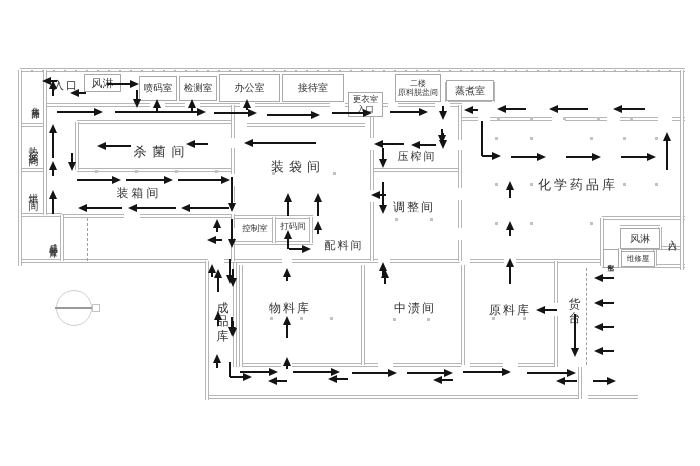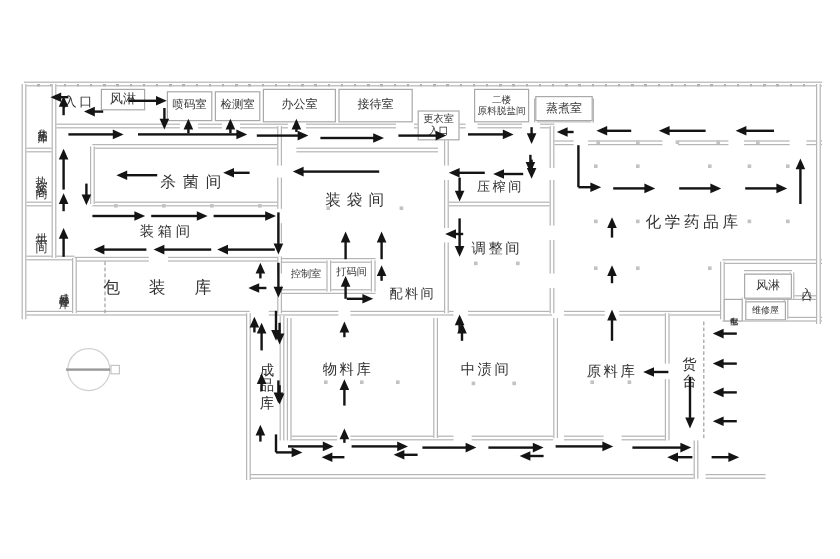--- a/index.html
+++ b/index.html
@@ -117,32 +117,31 @@
     <div class="roombox" style="left: 620px; top: 228px; width: 40px; height: 21px; font-size: 10px;">风淋</div>
     <div class="roombox v" style="left: 603px; top: 249px; width: 16px; height: 19px; font-size: 6.5px;">配电室</div>
     <div class="roombox" style="left: 621px; top: 251px; width: 34px; height: 16px; font-size: 7.5px;">维修屋</div>
     <div class="lbl" style="left: 66px; top: 85px; font-size: 11px; letter-spacing: 2px;">入口</div>
     <div class="lbl v" style="left: 34px; top: 103px; font-size: 8px; letter-spacing: 1px;">化学药品库</div>
     <div class="lbl v" style="left: 33px; top: 145px; font-size: 10px; letter-spacing: 3px;">热交换间</div>
     <div class="lbl v" style="left: 33px; top: 191px; font-size: 10px; letter-spacing: 4px;">烘干间</div>
     <div class="lbl v" style="left: 54px; top: 240px; font-size: 8.5px; letter-spacing: 1px;">成品暂存库</div>
     <div class="lbl" style="left: 162px; top: 152px; font-size: 13px; letter-spacing: 6px;">杀菌间</div>
     <div class="lbl" style="left: 139px; top: 193px; font-size: 12px; letter-spacing: 3px;">装箱间</div>
-    <div class="lbl" style="left: 143px; top: 240px; font-size: 14px; letter-spacing: 24px;">包装库</div>
     <div class="lbl" style="left: 298px; top: 167px; font-size: 13px; letter-spacing: 5px;">装袋间</div>
     <div class="lbl" style="left: 255px; top: 229px; font-size: 8.5px; letter-spacing: 0px;">控制室</div>
     <div class="lbl" style="left: 293px; top: 227px; font-size: 8.5px; letter-spacing: 0px;">打码间</div>
     <div class="lbl" style="left: 344px; top: 245px; font-size: 11px; letter-spacing: 2px;">配料间</div>
     <div class="lbl" style="left: 417px; top: 156px; font-size: 11px; letter-spacing: 2px;">压榨间</div>
     <div class="lbl" style="left: 414px; top: 207px; font-size: 12px; letter-spacing: 2px;">调整间</div>
     <div class="lbl" style="left: 578px; top: 185px; font-size: 13px; letter-spacing: 3px;">化学药品库</div>
     <div class="lbl v" style="left: 672px; top: 237px; font-size: 9px; letter-spacing: 5px;">入口</div>
     <div class="lbl v" style="left: 222px; top: 312px; font-size: 12px; letter-spacing: 13px;">成品库</div>
     <div class="lbl" style="left: 290px; top: 308px; font-size: 12px; letter-spacing: 2px;">物料库</div>
-    <div class="lbl" style="left: 405px; top: 308px; font-size: 12px; letter-spacing: 2px;">中渍间</div>
+    <div class="lbl" style="left: 415px; top: 308px; font-size: 12px; letter-spacing: 2px;">中渍间</div>
     <div class="lbl" style="left: 510px; top: 310px; font-size: 12px; letter-spacing: 2px;">原料库</div>
     <div class="lbl v" style="left: 574px; top: 302px; font-size: 12px; letter-spacing: 14px;">货台</div>
     <div class="aline" style="left: 52px; width: 2px; height: 9px; top: 87px;"></div>
     <div class="ahead" style="left: 49px; border-left: 4px solid transparent; border-right: 4px solid transparent; top: 80px; border-bottom: 9px solid rgb(20, 20, 20);"></div>
     <div class="aline" style="top: 80px; height: 2px; width: 8px; left: 49px;"></div>
     <div class="ahead" style="top: 77px; border-top: 4px solid transparent; border-bottom: 4px solid transparent; left: 42px; border-right: 9px solid rgb(20, 20, 20);"></div>
     <div class="aline" style="top: 92px; height: 2px; width: 9px; left: 77px;"></div>
     <div class="ahead" style="top: 89px; border-top: 4px solid transparent; border-bottom: 4px solid transparent; left: 70px; border-right: 9px solid rgb(20, 20, 20);"></div>
     <div class="aline" style="top: 83px; height: 2px; width: 25px; left: 107px;"></div>
     <div class="ahead" style="top: 80px; border-top: 4px solid transparent; border-bottom: 4px solid transparent; left: 130px; border-left: 9px solid rgb(20, 20, 20);"></div>

